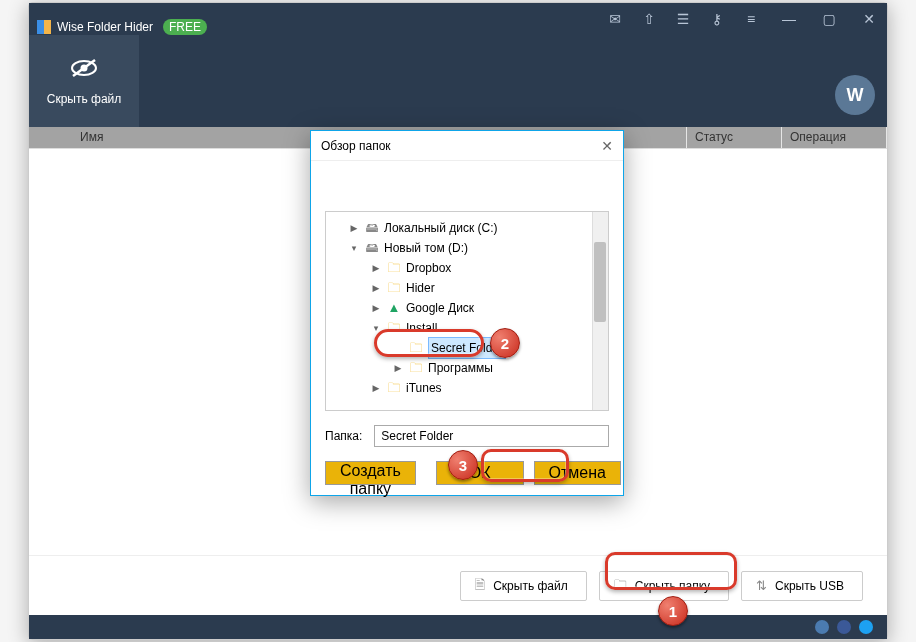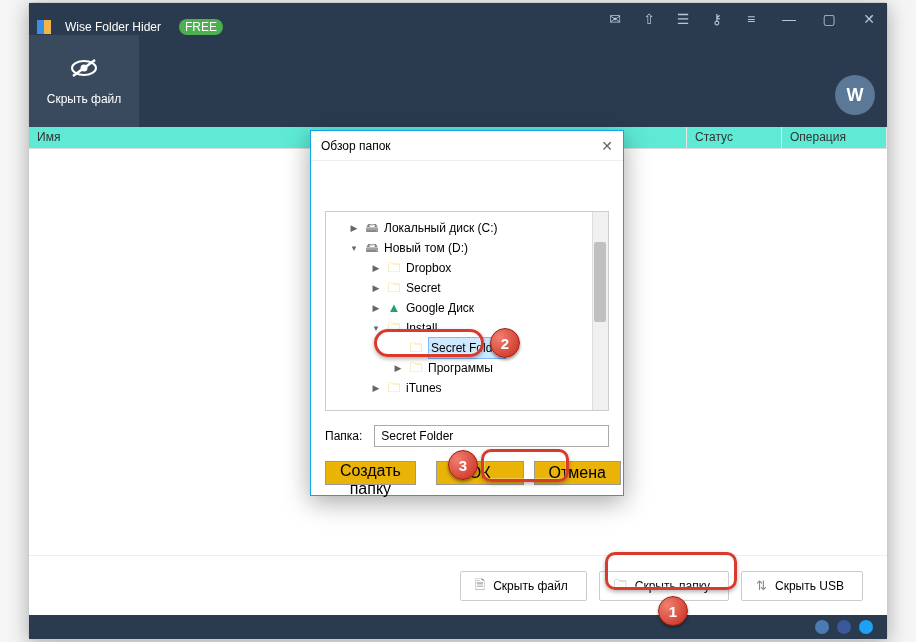--- a/index.html
+++ b/index.html
@@ -1,35 +1,35 @@
 <!DOCTYPE html>
 <html><head>
 <meta charset="utf-8">
 <style>
 * { box-sizing: border-box; margin: 0; padding: 0; font-family: "Segoe UI", Tahoma, sans-serif; }
 body { background: #f5f5f5; width: 916px; height: 642px; position: relative; overflow: hidden; }
 
 
 .app-window { position: absolute; left: 28px; top: 2px; width: 860px; height: 638px; background: #fff; border: 1px solid #ccc; border-radius: 4px; box-shadow: 0 4px 20px rgba(0,0,0,.3); }
 .titlebar { height: 32px; background: #2b3b4f; display: flex; align-items: center; padding: 0 8px; color: #fff; font-size: 12px; }
-.title-left { display: flex; align-items: center; gap: 14px; flex: 1; margin-top: 16px; }
+.title-left { display: flex; align-items: center; gap: 6px; flex: 1; margin-top: 16px; }
 .app-logo { width: 14px; height: 14px; display: inline-block; }
 .badge-free { background: #4caf50; color: #fff; font-size: 12px; padding: 1px 6px; border-radius: 8px; margin-left: 4px; }
 .title-icons { display: flex; gap: 18px; padding-right: 10px; align-items: center; }
 .title-icon { width: 16px; height: 16px; display: flex; align-items: center; justify-content: center; color: #b8c5d6; font-size: 14px; cursor: pointer; }
 .win-controls { display: flex; gap: 20px; padding-left: 10px; }
 .win-ctl { width: 20px; height: 20px; display: flex; align-items: center; justify-content: center; color: #b8c5d6; cursor: pointer; font-size: 14px; }
 
 .toolbar { height: 92px; background: #2b3b4f; display: flex; align-items: stretch; position: relative; }
 .tool-btn { width: 110px; display: flex; flex-direction: column; align-items: center; justify-content: center; color: #c6d0dc; font-size: 12px; gap: 8px; cursor: pointer; }
 .tool-btn.active { background: #394a5e; color: #fff; }
 .tool-icon { font-size: 24px; }
 .brand-circle { position: absolute; right: 12px; bottom: 12px; width: 40px; height: 40px; border-radius: 50%; background: #5b7896; display: flex; align-items: center; justify-content: center; color: #fff; font-weight: bold; font-size: 18px; }
 
-.columns { height: 22px; background: #5eead4; border-bottom: 1px solid #ddd; display: flex; font-size: 12px; color: #333; }
+.columns { height: 22px; background: #a3a3a3; border-bottom: 1px solid #ddd; display: flex; font-size: 12px; color: #333; padding-left: 43px; }
 .col { padding: 3px 8px; border-right: 1px solid #e6e6e6; }
 .col.name { flex: 1; }
 .col.status { width: 95px; }
 .col.op { width: 105px; }
 
 .list-area { height: calc(100% - 32px - 92px - 22px - 60px - 24px); background: #fff; }
 
 .bottom-bar { height: 60px; background: #fff; border-top: 1px solid #eee; display: flex; justify-content: flex-end; align-items: center; gap: 12px; padding-right: 24px; }
 .act-btn { border: 1px solid #ccc; background: #fff; height: 30px; padding: 0 18px 0 14px; font-size: 12px; display: flex; align-items: center; gap: 8px; cursor: pointer; border-radius: 2px; }
 .act-btn .mini-icon { color: #888; font-size: 13px; }
@@ -169,21 +169,21 @@
           <span class="label">Новый том (D:)</span>
         </div>
         <div class="tree-row indent-2">
           <span class="arrow">▶</span>
           <span class="ficon folder-icon">🗀</span>
           <span class="label">Dropbox</span>
         </div>
         <div class="tree-row indent-2">
           <span class="arrow">▶</span>
           <span class="ficon folder-icon">🗀</span>
-          <span class="label">Secret</span>
+          <span class="label">Hider</span>
         </div>
         <div class="tree-row indent-2">
           <span class="arrow">▶</span>
           <span class="ficon" style="color:#1fa463">▲</span>
           <span class="label">Google Диск</span>
         </div>
         <div class="tree-row indent-2">
           <span class="arrow">▾</span>
           <span class="ficon folder-icon">🗀</span>
           <span class="label">Install</span>

